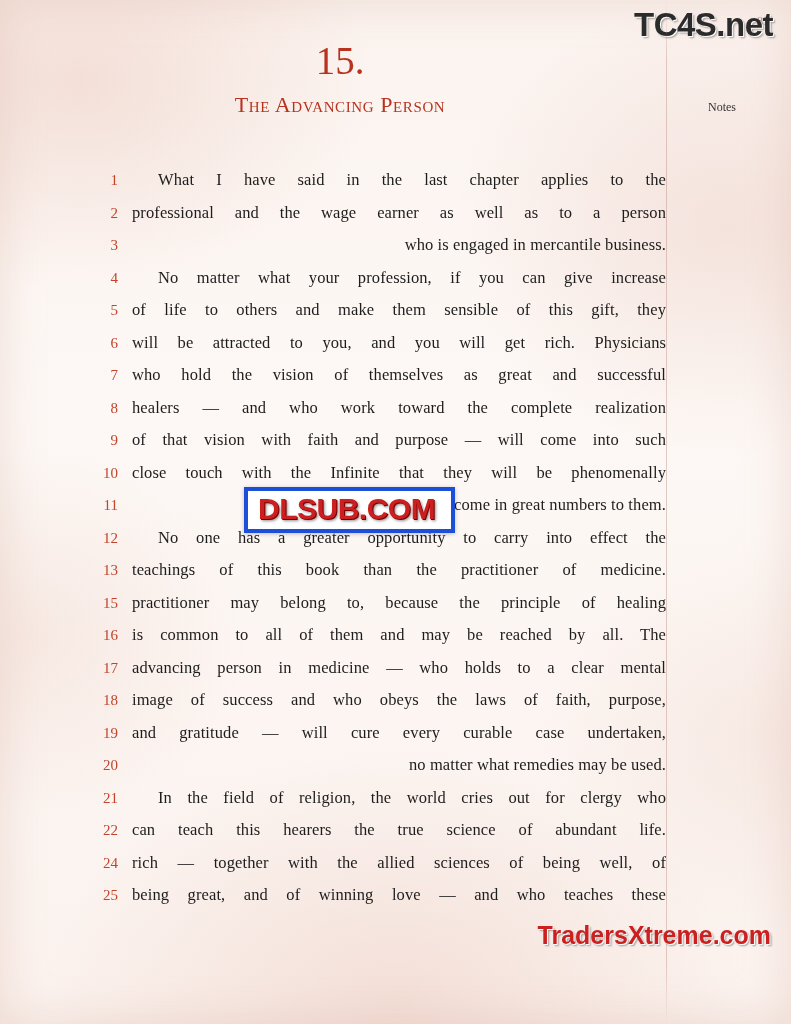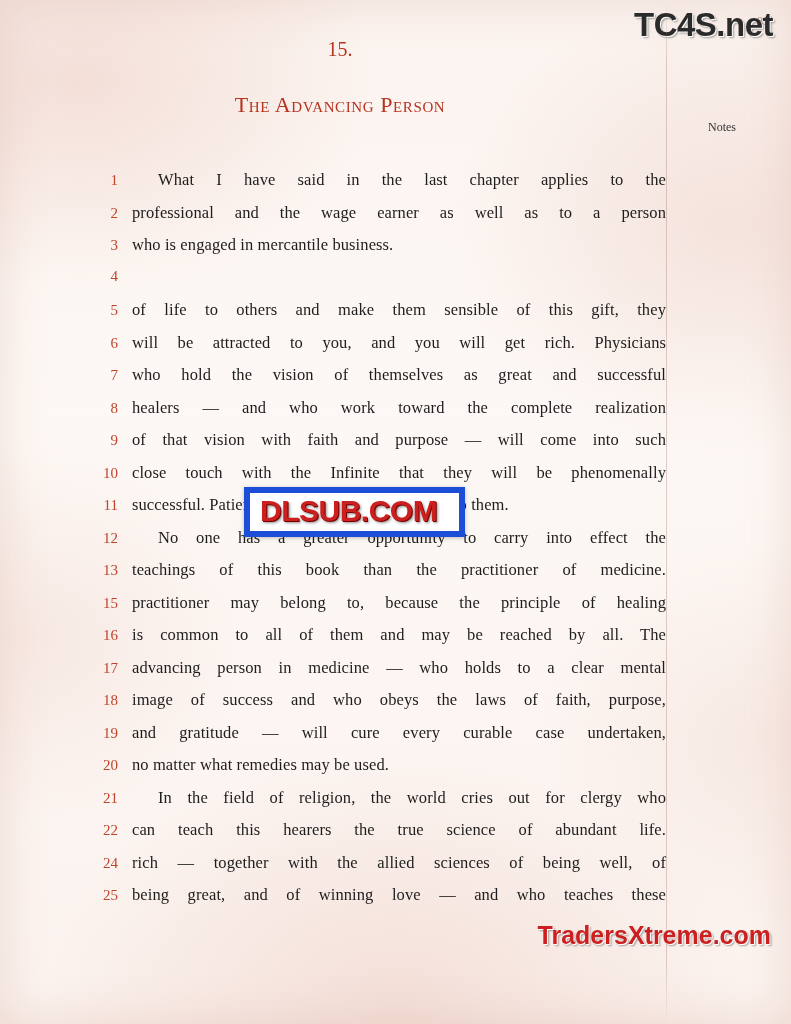--- a/index.html
+++ b/index.html
@@ -63,21 +63,21 @@
     opacity: 0.55;
   }
 
   
   .chapter-num {
     position: absolute;
     top: 38px;
     left: 0;
     width: 680px;
     text-align: center;
-    font-size: 20px;
+    font-size: 39px;
     color: #b8331f;
     font-family: "Liberation Serif", serif;
   }
   .chapter-title {
     position: absolute;
     top: 92px;
     left: 0;
     width: 680px;
     text-align: center;
     font-size: 22px;
@@ -90,21 +90,20 @@
   
   .notes-label {
     position: absolute;
     top: 100px;
     left: 672px;
     width: 100px;
     text-align: center;
     font-size: 12px;
     color: #333;
     font-family: "Liberation Serif", serif;
-    margin-top: 20px;
   }
   .notes-rule {
     position: absolute;
     top: 0px;
     left: 666px;
     width: 1px;
     height: 1024px;
     background: linear-gradient(180deg, rgba(180,140,130,0) 0%, rgba(170,120,105,0.35) 6%, rgba(170,120,105,0.35) 94%, rgba(180,140,130,0) 100%);
   }
 
@@ -129,20 +128,21 @@
     font-size: 15px;
     color: #c0452c;
     font-family: "Liberation Serif", serif;
   }
   .line-text {
     flex: 1 1 auto;
     font-size: 16.5px;
     color: #1d1d1d;
     white-space: pre;
     letter-spacing: 0.1px;
+    text-align: right;
   }
   .line-text.just {
     white-space: normal;
     text-align: justify;
     text-align-last: justify;
   }
   .indent {
     display: inline-block;
     width: 26px;
   }
@@ -151,22 +151,22 @@
   .wm-center {
     position: absolute;
     top: 487px;
     left: 244px;
     font-family: "Liberation Sans", sans-serif;
     font-weight: bold;
     font-size: 30px;
     letter-spacing: -0.5px;
     color: #cc1f1f;
     background: #ffffff;
-    border: 6px solid #1d4ed8;
-    padding: 1px 22px 3px 10px;
+    border: 4px solid #1d4ed8;
+    padding: 1px 16px 3px 10px;
     text-shadow: 1px 1px 0 #7a0000, 2px 2px 3px rgba(0,0,0,0.45);
     box-shadow: 0 1px 4px rgba(0,0,0,0.25);
     z-index: 5;
   }
 
   
   .wm-bottom {
     position: absolute;
     bottom: 6px;
     right: 20px;
@@ -203,20 +203,21 @@
       <div class="line-row">
         <div class="line-no">2</div>
         <div class="line-text just"><span>professional  and  the  wage  earner  as  well  as  to  a  person</span></div>
       </div>
       <div class="line-row">
         <div class="line-no">3</div>
         <div class="line-text"><span>who is engaged in mercantile business.</span></div>
       </div>
       <div class="line-row">
         <div class="line-no">4</div>
+        <div class="line-text just"><span class="indent"></span><span>No matter what your profession, if you can give increase</span></div>
       </div>
       <div class="line-row">
         <div class="line-no">5</div>
         <div class="line-text just"><span>of life to others and make them sensible of this gift, they</span></div>
       </div>
       <div class="line-row">
         <div class="line-no">6</div>
         <div class="line-text just"><span>will be attracted to you, and you will get rich. Physicians</span></div>
       </div>
       <div class="line-row">

